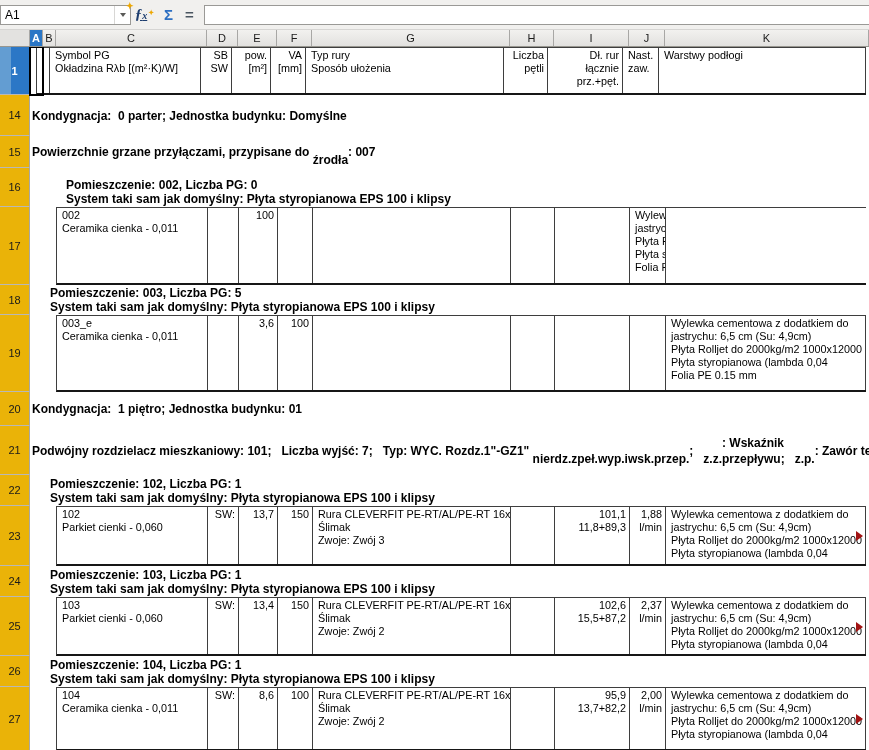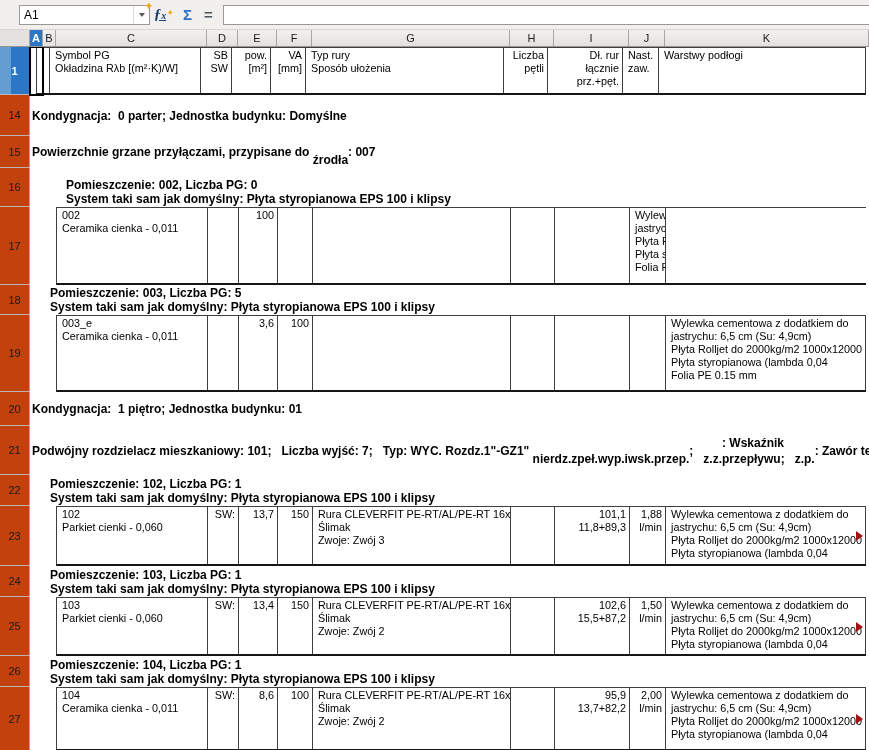--- a/index.html
+++ b/index.html
@@ -1,20 +1,20 @@
 <!DOCTYPE html>
 <html><head>
 <meta charset="utf-8">
 <style>
   html,body{margin:0;padding:0;background:#fff;}
   .app{width:869px;height:750px;overflow:hidden;position:relative;background:#fff;
        font-family:"Liberation Sans",sans-serif;color:#000;}
   
   .toolbar{height:30px;background:#f1f0ee;display:flex;align-items:center;
-           padding-left:19px;border-bottom:1px solid #d6d5d3;box-sizing:border-box;}
+           padding-left:0;border-bottom:1px solid #d6d5d3;box-sizing:border-box;}
   .namebox{width:131px;height:20px;border:1px solid #9a9996;background:#fff;
            display:flex;align-items:center;box-sizing:border-box;}
   .namebox input{flex:1;min-width:0;border:0;outline:0;background:transparent;
                  font:12px "Liberation Sans",sans-serif;padding:0 0 0 4px;}
   .nb-arrow{width:15px;height:100%;display:flex;align-items:center;justify-content:center;
             border-left:1px solid #d8d7d5;}
   .nb-arrow::after{content:"";width:0;height:0;border-left:3.5px solid transparent;
             border-right:3.5px solid transparent;border-top:4px solid #5a5a58;}
   .tb-icon{display:inline-block;text-align:center;}
   .fx{position:relative;width:20px;
@@ -33,21 +33,21 @@
   .colheads{height:17px;display:flex;background:#e7e6e4;border-bottom:1px solid #97968f;
             box-sizing:border-box;font-size:11px;color:#1a1a1a;}
   .corner{width:30px;flex:0 0 30px;box-sizing:border-box;border-right:1px solid #a8a7a5;
           background:#e3e2e0;}
   .ch{box-sizing:border-box;border-right:1px solid #a8a7a5;display:flex;align-items:center;
       justify-content:center;background:linear-gradient(#f2f1ef,#e2e1df);overflow:hidden;}
   .ch.sel{background:#2b77c6;color:#fff;font-weight:700;}
   
   .sheet{height:703px;overflow:hidden;background:#fff;}
   .row{display:flex;box-sizing:border-box;}
-  .gutter{width:30px;flex:0 0 30px;box-sizing:border-box;background:#c2410c;
+  .gutter{width:30px;flex:0 0 30px;box-sizing:border-box;background:#eab308;
           border-right:1px solid #a8a7a5;border-bottom:1px solid #b9b8b6;
           display:flex;align-items:center;justify-content:center;font-size:11px;color:#1a1a1a;}
   .gutter.sel{background:linear-gradient(90deg,#639dd2 0,#639dd2 11px,#2b77c6 11px);
           color:#fff;font-weight:700;}
   .rowbody{position:relative;flex:1;box-sizing:border-box;}
   .tbl{position:absolute;top:0;bottom:0;display:grid;box-sizing:border-box;
        border-top:1px solid #3e3e3e;border-bottom:2px solid #161616;border-left:1px solid #3e3e3e;}
   .tbl.b{left:6px;right:3px;
        grid-template-columns:13px 151px 31px 39px 35px 198px 44px 75px 36px 1fr;}
   .tbl.c{left:26px;right:3px;
@@ -252,21 +252,21 @@
 Parkiet cienki - 0,060</div>
             <div class="cell al-right">SW:</div>
             <div class="cell al-right">13,4</div>
             <div class="cell al-right">150</div>
             <div class="cell al-left">Rura CLEVERFIT PE-RT/AL/PE-RT 16x2,0
 Ślimak
 Zwoje: Zwój 2</div>
             <div class="cell al-right"></div>
             <div class="cell al-right">102,6
 15,5+87,2</div>
-            <div class="cell al-right">1,50
+            <div class="cell al-right">2,37
 l/min</div>
             <div class="cell al-left">Wylewka cementowa z dodatkiem do
 jastrychu: 6,5 cm (Su: 4,9cm)
 Płyta <span class="sq">Rolljet</span> do 2000kg/m2 1000x12000
 Płyta styropianowa (lambda 0,04</div>
           </div>
           <div class="ovf"></div>
         </div>
       </div>
       <div class="row" style="height: 31px;">

